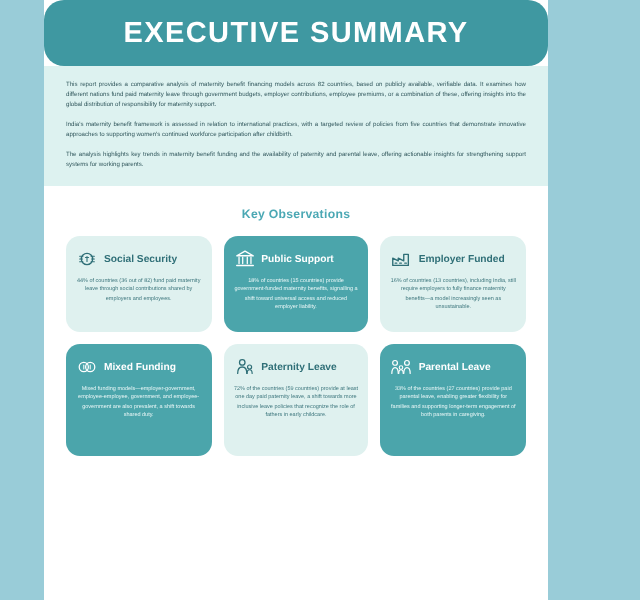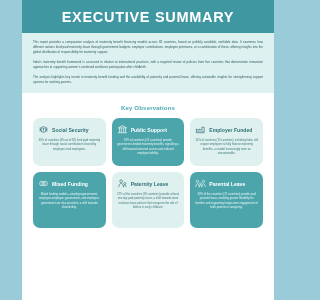--- a/index.html
+++ b/index.html
@@ -8,21 +8,21 @@
     background:#99ccd8;
     font-family:"Liberation Sans", sans-serif;
     -webkit-font-smoothing:antialiased;
   }
   .page{
     position:absolute;left:22px;top:0;width:252px;height:300px;
     background:#ffffff;
   }
   .banner{
     height:33px;background:#3f98a1;
-    display:flex;align-items:center;justify-content:center;
+    display:flex;align-items:center;justify-content:center;border-radius:10px;
   }
   .banner-title{
     color:#ffffff;font-size:14.5px;font-weight:bold;letter-spacing:0.7px;
     white-space:nowrap;
   }
   .intro{
     background:#ddf2f0;padding:7px 11px 9px 11px;
   }
   .intro p{
     margin:0 0 5px 0;

